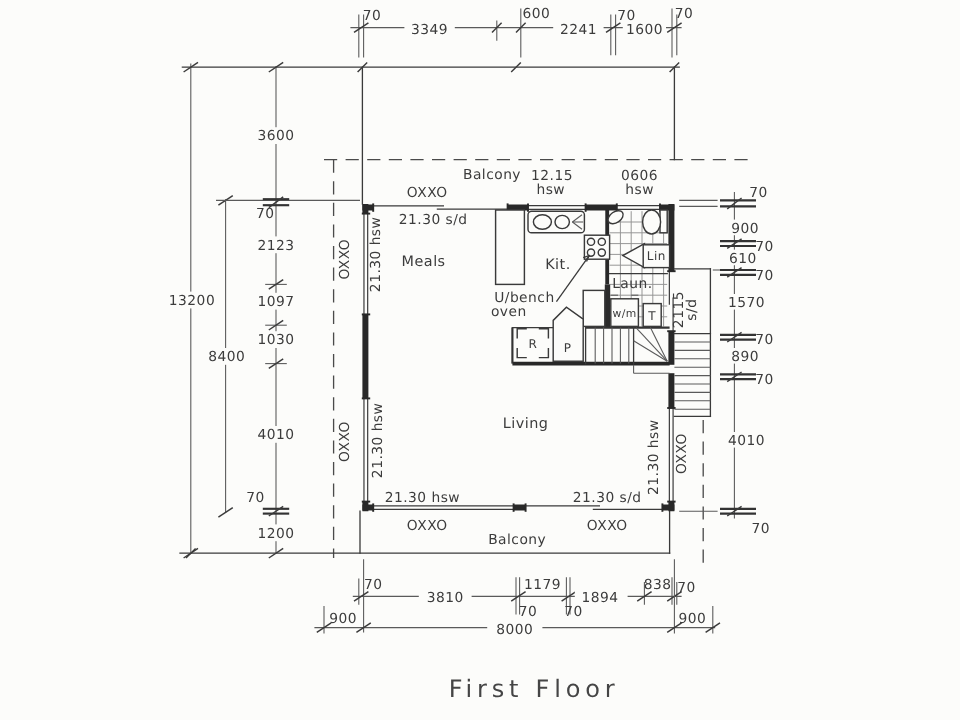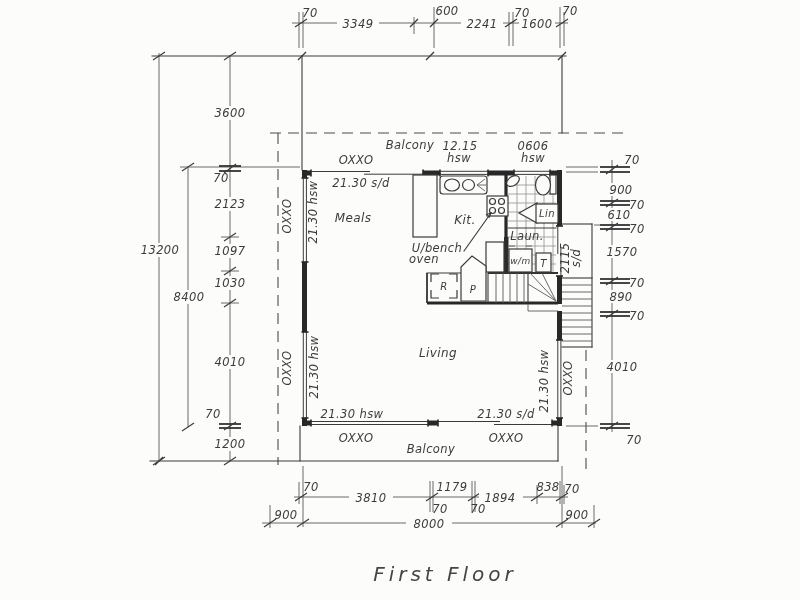--- a/index.html
+++ b/index.html
@@ -1,16 +1,16 @@
 <!DOCTYPE html>
 <html><head>
 <meta charset="utf-8">
 <style>
   html,body{margin:0;padding:0;background:#e8e8e6;}
-  #sheet{width:800px;height:600px;background:#fcfcfa;position:relative;overflow:hidden;font-style:italic;}
+  #sheet{width:800px;height:600px;background:#fcfcfa;position:relative;overflow:hidden;}
   svg{display:block;}
   .ln{stroke:#3a3a3a;stroke-width:1.1;fill:none;stroke-linecap:square;}
   .ln2{stroke:#333;stroke-width:1.8;fill:none;}
   .thin{stroke:#5a5a5a;stroke-width:0.9;fill:none;}
   .wall{stroke:#282828;stroke-width:5;fill:none;}
   .iwall{stroke:#282828;stroke-width:3.2;fill:none;}
   .tick{stroke:#3a3a3a;stroke-width:1.2;fill:none;}
   .dash{stroke:#4a4a4a;stroke-width:1.1;stroke-dasharray:11 7;fill:none;}
   .tile{stroke:#929292;stroke-width:0.8;fill:none;}
   .fix{fill:#fcfcfa;stroke:#3a3a3a;stroke-width:1.2;}

